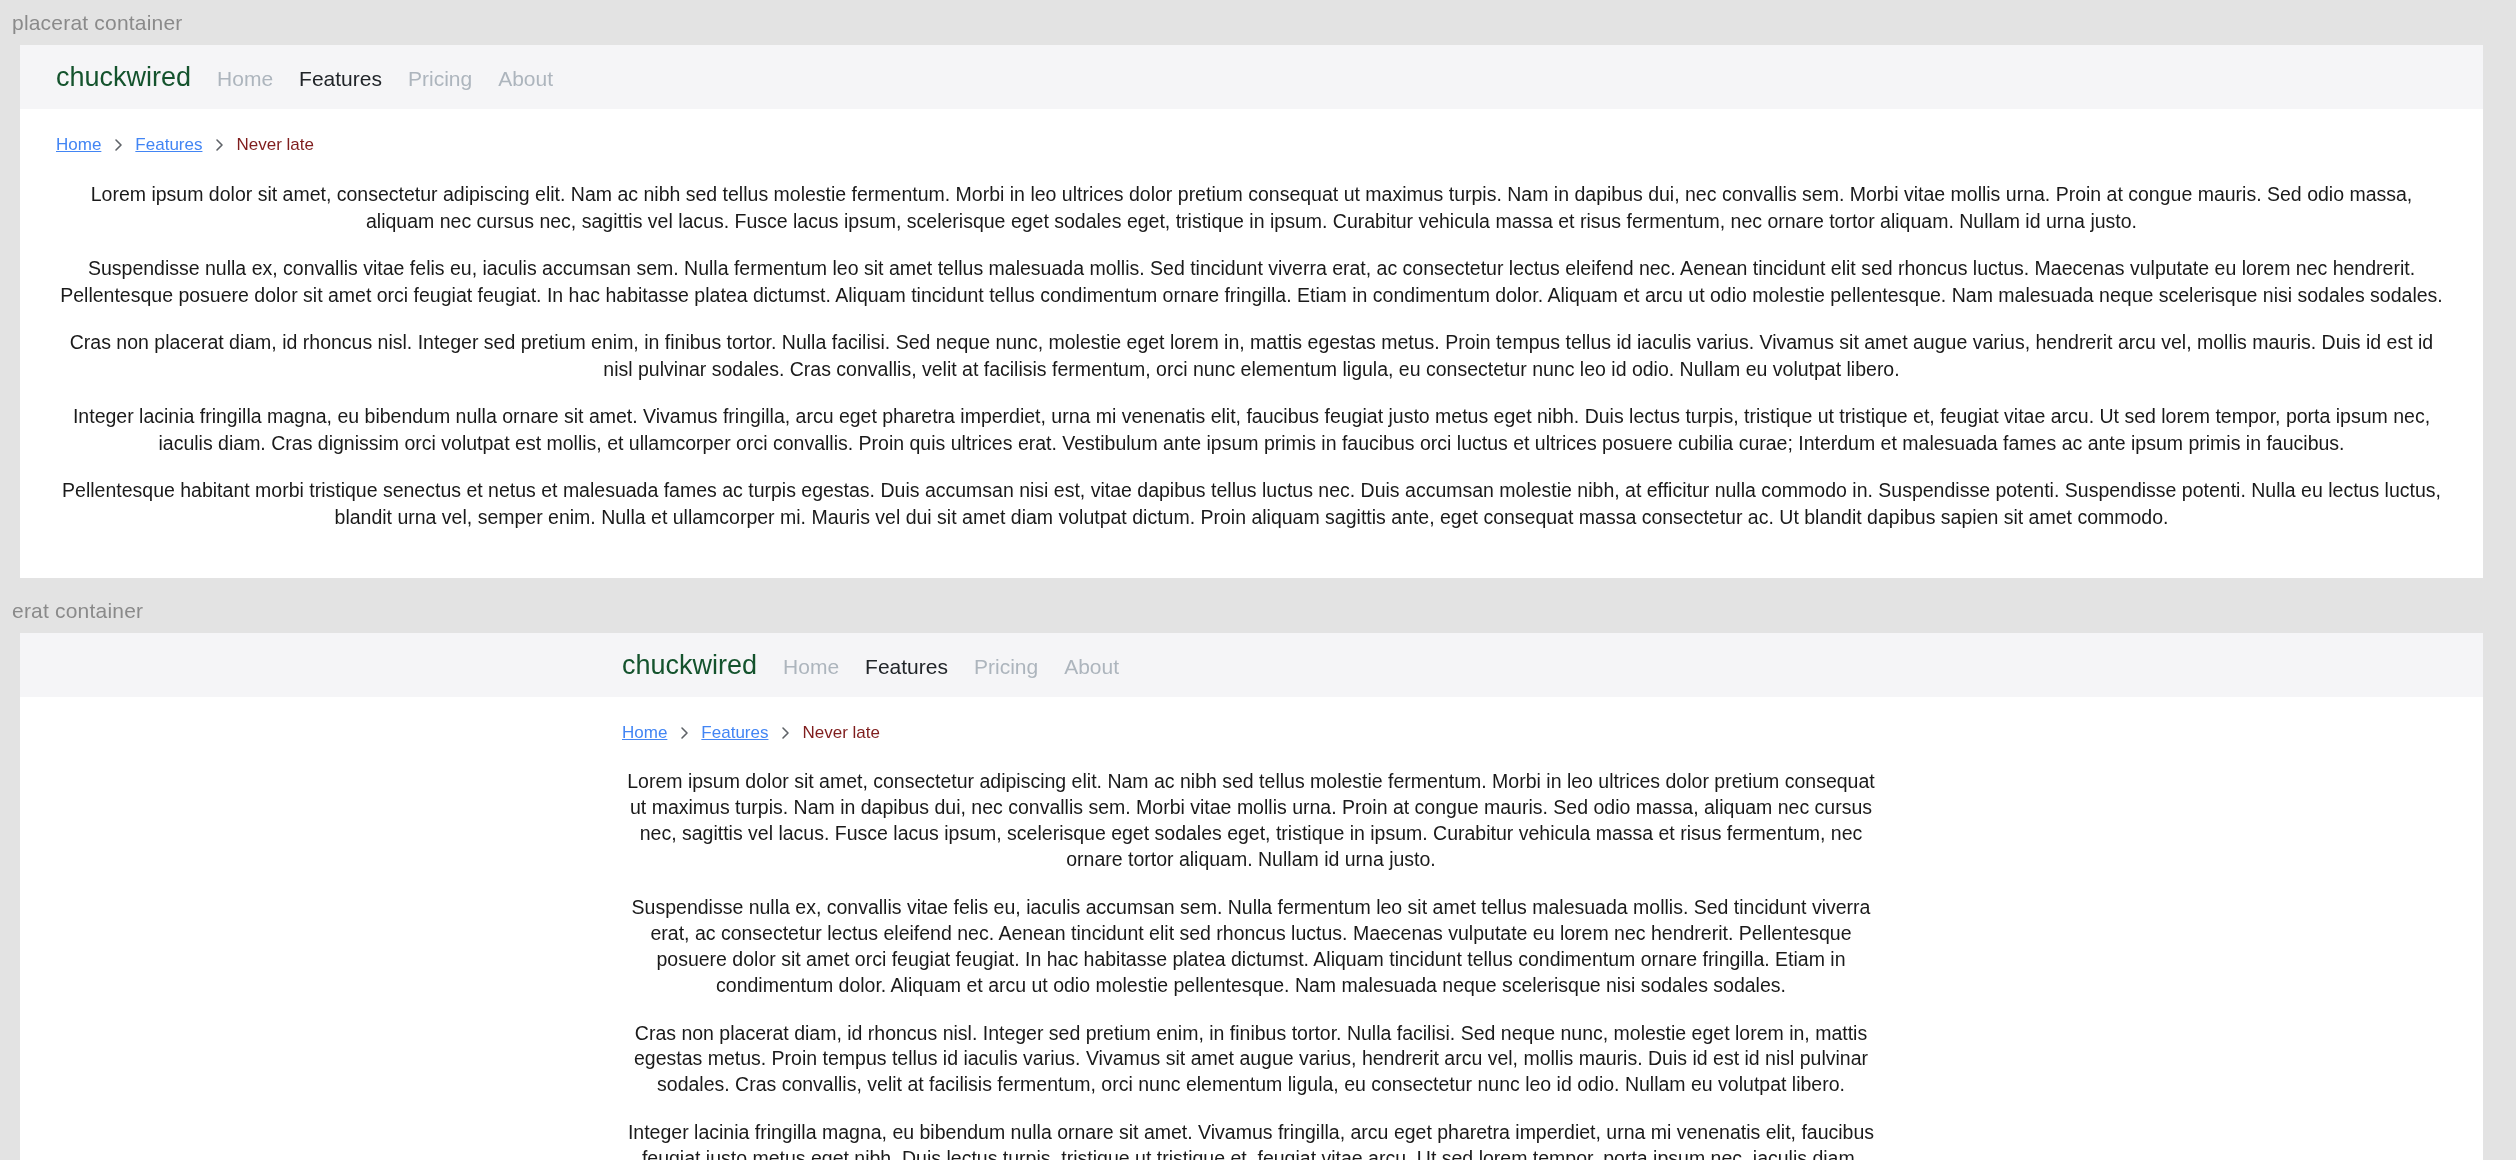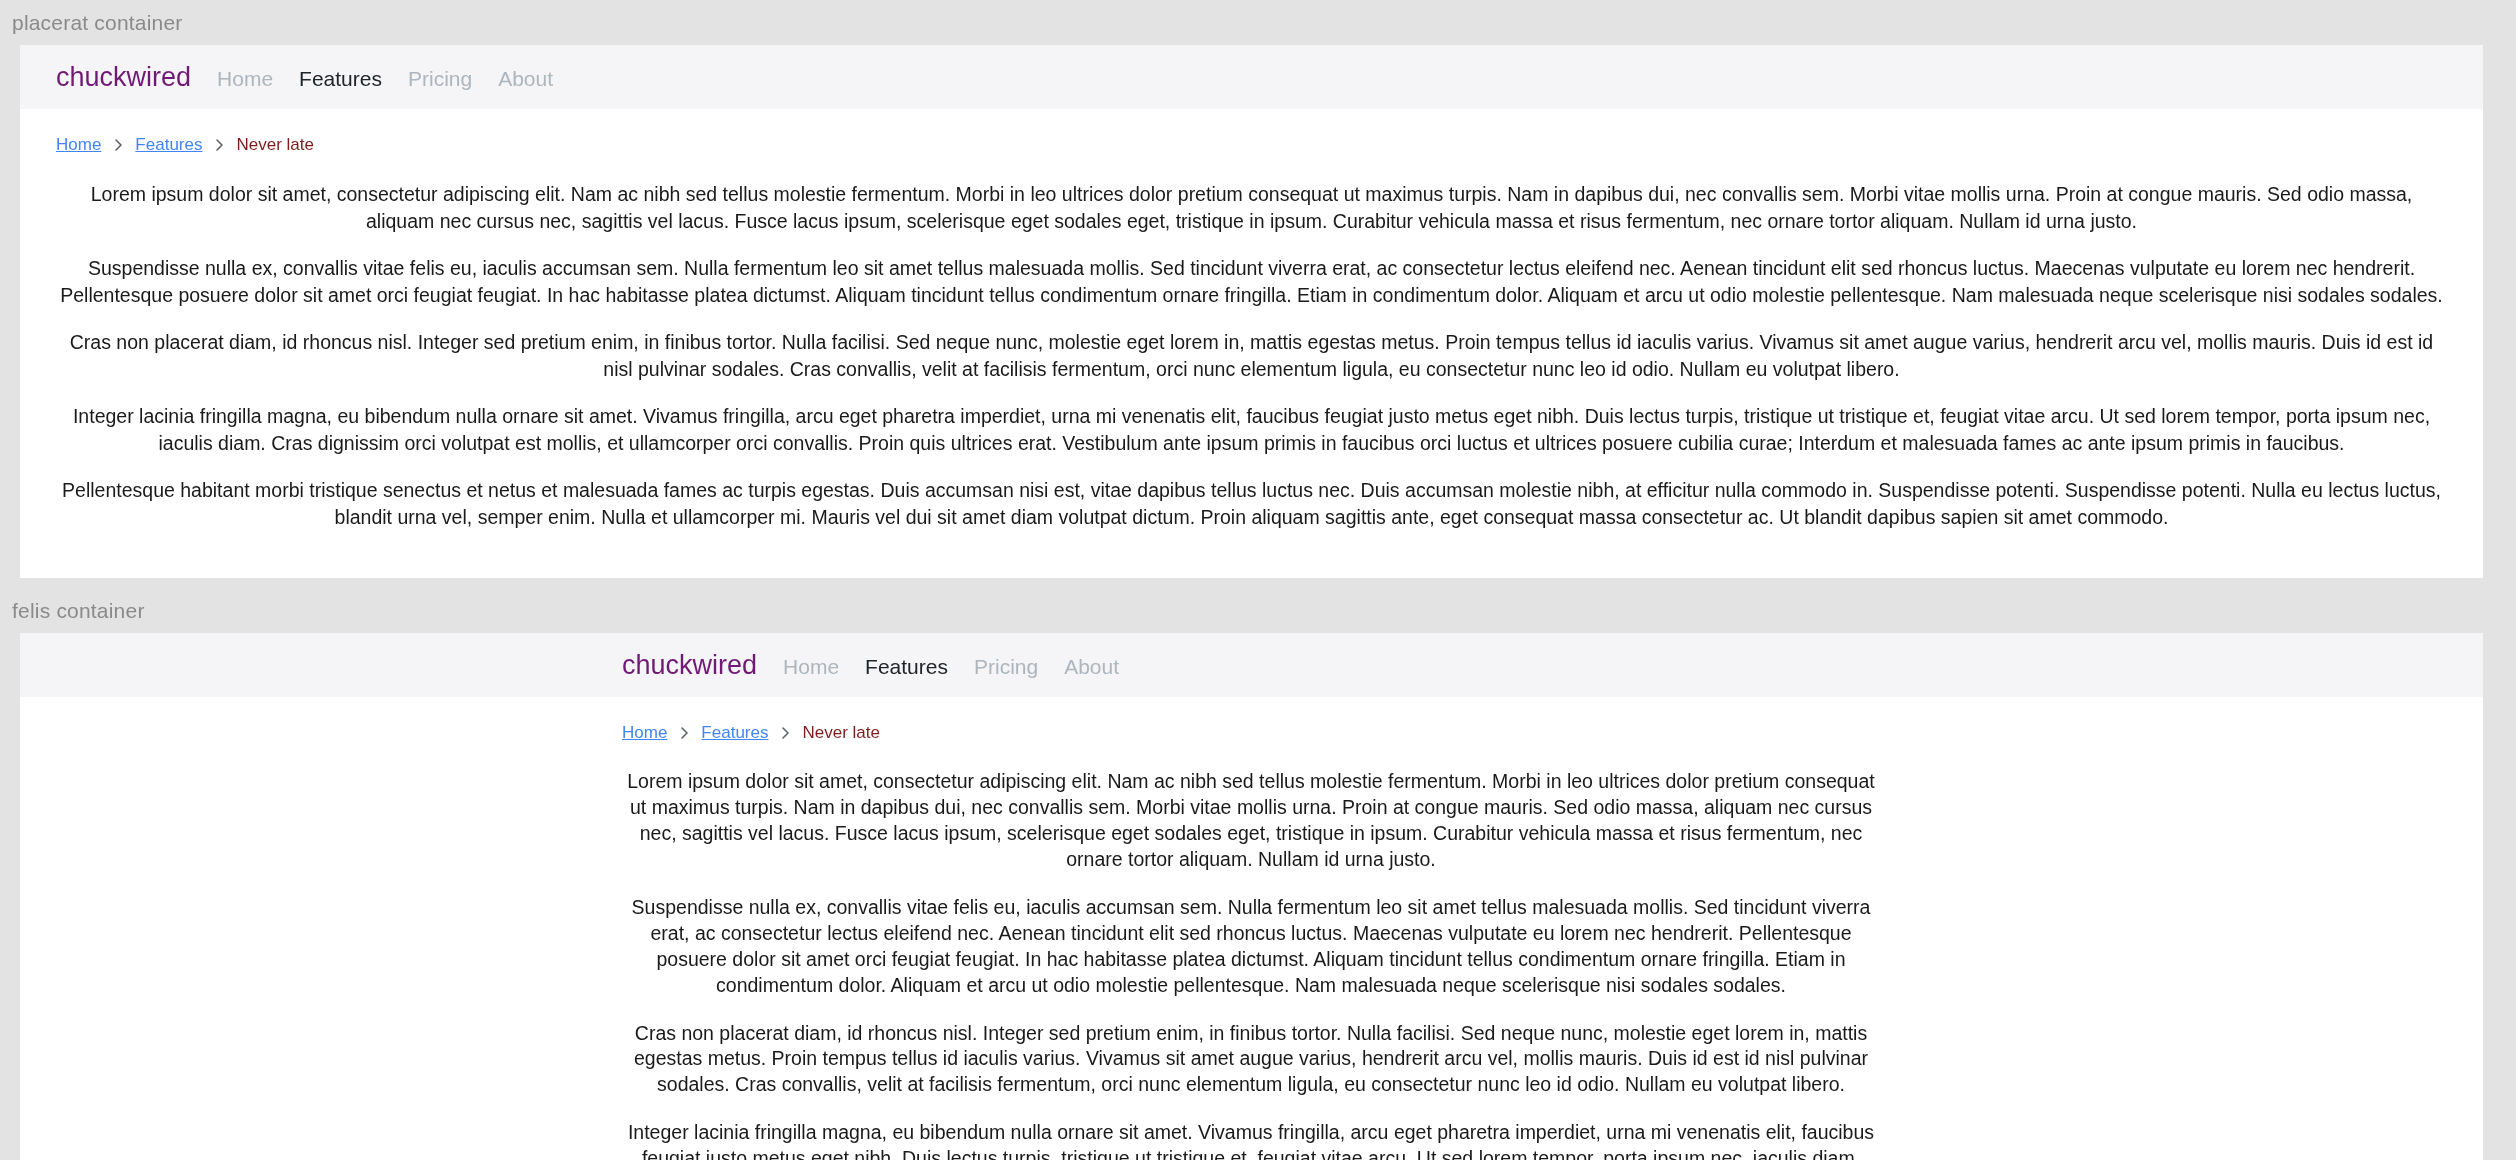--- a/index.html
+++ b/index.html
@@ -47,21 +47,21 @@
     align-items: baseline;
     padding-left: 36px;
   }
 
   .navbar.container-mode .navbar-inner {
     padding-left: 602px;
   }
 
   .brand {
     font-size: 27px;
-    color: #701a75;
+    color: #14532d;
     font-family: "Liberation Sans", sans-serif;
     font-weight: 400;
     margin-right: 26px;
     white-space: nowrap;
   }
 
   .nav-links {
     display: flex;
     align-items: baseline;
     gap: 26px;
@@ -198,21 +198,21 @@
           <p>Cras non placerat diam, id rhoncus nisl. Integer sed pretium enim, in finibus tortor. Nulla facilisi. Sed neque nunc, molestie eget lorem in, mattis egestas metus. Proin tempus tellus id iaculis varius. Vivamus sit amet augue varius, hendrerit arcu vel, mollis mauris. Duis id est id nisl pulvinar sodales. Cras convallis, velit at facilisis fermentum, orci nunc elementum ligula, eu consectetur nunc leo id odio. Nullam eu volutpat libero.</p>
           <p>Integer lacinia fringilla magna, eu bibendum nulla ornare sit amet. Vivamus fringilla, arcu eget pharetra imperdiet, urna mi venenatis elit, faucibus feugiat justo metus eget nibh. Duis lectus turpis, tristique ut tristique et, feugiat vitae arcu. Ut sed lorem tempor, porta ipsum nec, iaculis diam. Cras dignissim orci volutpat est mollis, et ullamcorper orci convallis. Proin quis ultrices erat. Vestibulum ante ipsum primis in faucibus orci luctus et ultrices posuere cubilia curae; Interdum et malesuada fames ac ante ipsum primis in faucibus.</p>
           <p>Pellentesque habitant morbi tristique senectus et netus et malesuada fames ac turpis egestas. Duis accumsan nisi est, vitae dapibus tellus luctus nec. Duis accumsan molestie nibh, at efficitur nulla commodo in. Suspendisse potenti. Suspendisse potenti. Nulla eu lectus luctus, blandit urna vel, semper enim. Nulla et ullamcorper mi. Mauris vel dui sit amet diam volutpat dictum. Proin aliquam sagittis ante, eget consequat massa consectetur ac. Ut blandit dapibus sapien sit amet commodo.</p>
         </div>
 
       </div>
     </div>
   </div>
 
   <div class="section section-two">
-    <div class="section-label">felis container</div>
+    <div class="section-label">erat container</div>
 
     <div class="card container-mode">
 
       <div class="navbar container-mode">
         <div class="navbar-inner">
           <span class="brand">chuckwired</span>
           <nav class="nav-links">
             <a class="nav-link" href="#">Home</a>
             <a class="nav-link active" href="#">Features</a>
             <a class="nav-link" href="#">Pricing</a>

